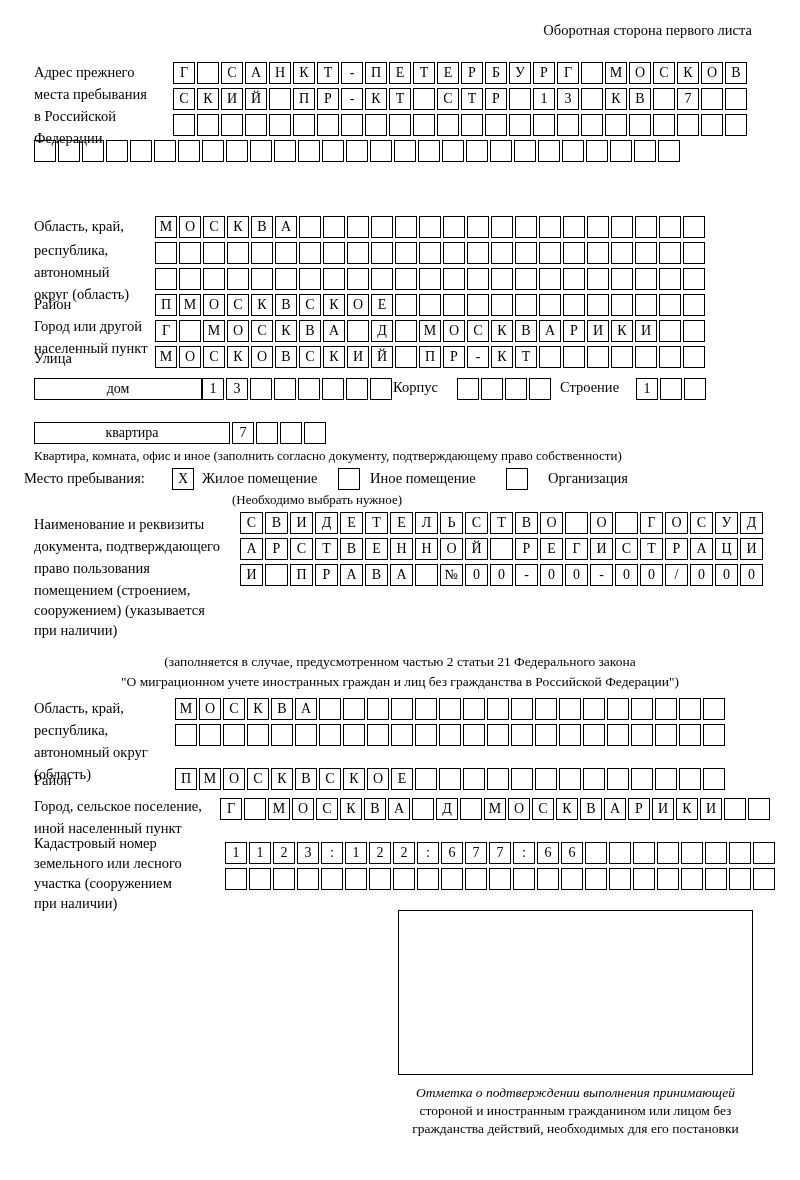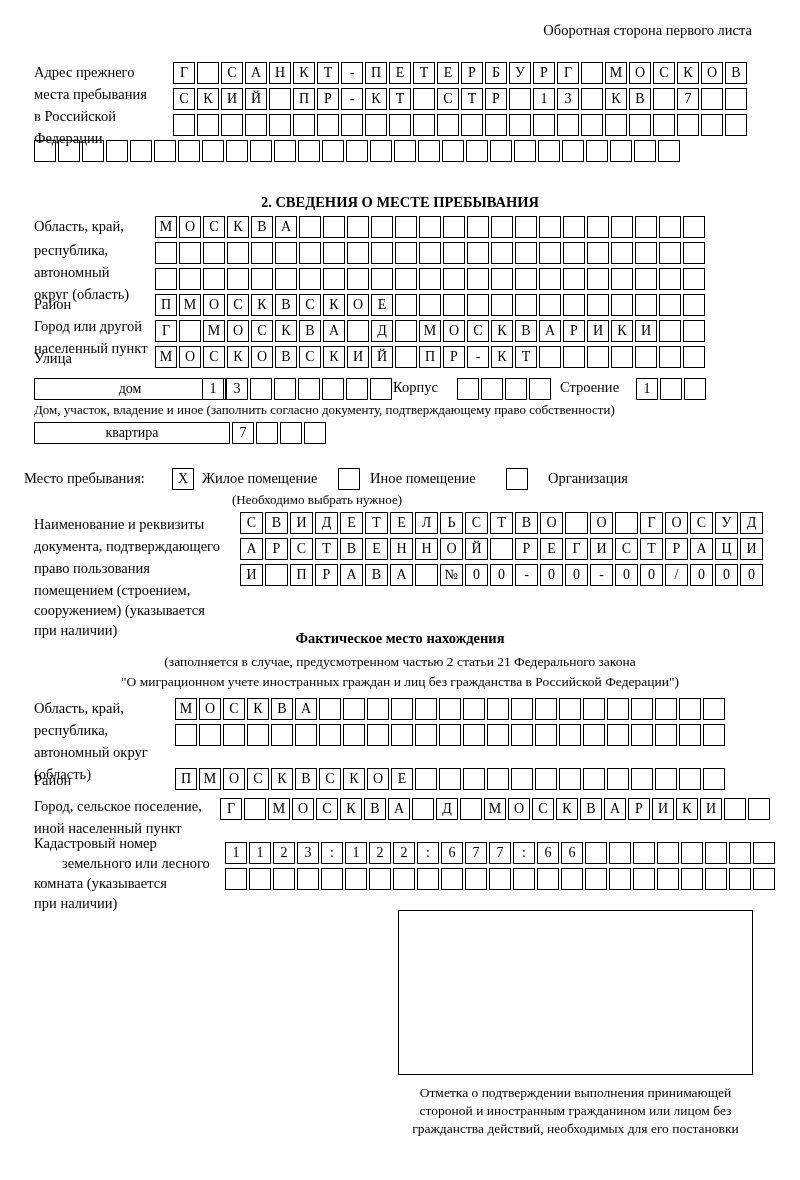--- a/index.html
+++ b/index.html
@@ -213,21 +213,20 @@
       <div class="cell"></div>
       <div class="cell"></div>
       <div class="cell"></div>
       <div class="cell"></div>
       <div class="cell"></div>
       <div class="cell"></div>
       <div class="cell"></div>
     </div>
 
 
-  <div class="section-title" style="top:194px;">2. СВЕДЕНИЯ О МЕСТЕ ПРЕБЫВАНИЯ</div>
 
   <div class="lbl" style="top:216px; left:34px;">Область, край,</div>
   <div class="lbl" style="top:240px; left:34px;">республика,</div>
   <div class="lbl" style="top:262px; left:34px;">автономный</div>
   <div class="lbl" style="top:284px; left:34px;">округ (область)</div>
 
   <div class="boxrow" id="s2-region-0" style="top:216px; left:155px;">
       <div class="cell">М</div>
       <div class="cell">О</div>
       <div class="cell">С</div>
@@ -378,21 +377,21 @@
       <div class="cell">Т</div>
       <div class="cell"></div>
       <div class="cell"></div>
       <div class="cell"></div>
       <div class="cell"></div>
       <div class="cell"></div>
       <div class="cell"></div>
       <div class="cell"></div>
     </div>
 
-  <div class="wideline" style="top:378px; left:34px; width:192px;">дом</div>
+  <div class="wideline" style="top:378px; left:34px; width:168px;">дом</div>
   <div class="boxrow" id="s2-house" style="top:378px; left:202px;">
       <div class="cell">1</div>
       <div class="cell">3</div>
       <div class="cell"></div>
       <div class="cell"></div>
       <div class="cell"></div>
       <div class="cell"></div>
       <div class="cell"></div>
       <div class="cell"></div>
     </div>
@@ -403,29 +402,29 @@
       <div class="cell"></div>
       <div class="cell"></div>
     </div>
   <div class="lbl" style="top:377px; left:560px;">Строение</div>
   <div class="boxrow" id="s2-stroenie" style="top:378px; left:636px;">
       <div class="cell">1</div>
       <div class="cell"></div>
       <div class="cell"></div>
     </div>
 
-  <div class="lbl small" style="top:400px; left:34px;">Дом, участок, владение и иное (заполнить согласно документу, подтверждающему право собственности)</div>
 
   <div class="wideline" style="top:422px; left:34px; width:196px;">квартира</div>
   <div class="boxrow" id="s2-flat" style="top:422px; left:232px;">
       <div class="cell">7</div>
       <div class="cell"></div>
       <div class="cell"></div>
       <div class="cell"></div>
     </div>
+  <div class="lbl small" style="top:446px; left:34px;">Квартира, комната, офис и иное (заполнить согласно документу, подтверждающему право собственности)</div>
 
   <div class="lbl" style="top:468px; left:24px;">Место пребывания:</div>
   <div class="chk" style="top:468px; left:172px;">Х</div>
   <div class="lbl" style="top:468px; left:202px;">Жилое помещение</div>
   <div class="chk" style="top:468px; left:338px;"></div>
   <div class="lbl" style="top:468px; left:370px;">Иное помещение</div>
   <div class="chk" style="top:468px; left:506px;"></div>
   <div class="lbl" style="top:468px; left:548px;">Организация</div>
   <div class="lbl small" style="top:490px; left:232px;">(Необходимо выбрать нужное)</div>
 
@@ -499,21 +498,20 @@
       <div class="cell" style="width: 23px;">0</div>
       <div class="cell" style="width: 23px;">-</div>
       <div class="cell" style="width: 23px;">0</div>
       <div class="cell" style="width: 23px;">0</div>
       <div class="cell" style="width: 23px;">/</div>
       <div class="cell" style="width: 23px;">0</div>
       <div class="cell" style="width: 23px;">0</div>
       <div class="cell" style="width: 23px;">0</div>
     </div>
 
-  <div class="section-title" style="top:630px;">Фактическое место нахождения</div>
   <div class="center-note" style="top:654px;">(заполняется в случае, предусмотренном частью 2 статьи 21 Федерального закона</div>
   <div class="center-note" style="top:674px;">"О миграционном учете иностранных граждан и лиц без гражданства в Российской Федерации")</div>
 
   <div class="lbl" style="top:698px; left:34px;">Область, край,</div>
   <div class="lbl" style="top:720px; left:34px;">республика,</div>
   <div class="lbl" style="top:742px; left:34px;">автономный округ</div>
   <div class="lbl" style="top:764px; left:34px;">(область)</div>
 
   <div class="boxrow" id="al-region-0" style="top:698px; left:175px;">
       <div class="cell">М</div>
@@ -615,22 +613,22 @@
       <div class="cell">А</div>
       <div class="cell">Р</div>
       <div class="cell">И</div>
       <div class="cell">К</div>
       <div class="cell">И</div>
       <div class="cell"></div>
       <div class="cell"></div>
     </div>
 
   <div class="lbl" style="top:833px; left:34px;">Кадастровый номер</div>
-  <div class="lbl" style="top:853px; left:34px;margin-left:28px;">земельного или лесного</div>
-  <div class="lbl" style="top:873px; left:34px;">комната (указывается</div>
+  <div class="lbl" style="top:853px; left:34px;">земельного или лесного</div>
+  <div class="lbl" style="top:873px; left:34px;">участка (сооружением</div>
   <div class="lbl" style="top:893px; left:34px;">при наличии)</div>
 
   <div class="boxrow" id="al-cad-0" style="top:842px; left:225px;">
       <div class="cell">1</div>
       <div class="cell">1</div>
       <div class="cell">2</div>
       <div class="cell">3</div>
       <div class="cell">:</div>
       <div class="cell">1</div>
       <div class="cell">2</div>
@@ -671,17 +669,17 @@
       <div class="cell"></div>
       <div class="cell"></div>
       <div class="cell"></div>
       <div class="cell"></div>
       <div class="cell"></div>
       <div class="cell"></div>
       <div class="cell"></div>
     </div>
 
   <div class="bigbox" style="top:910px; left:398px; width:355px; height:165px;"></div>
-  <div class="footnote" style="top:1084px; left:398px; width:355px;">Отметка о подтверждении выполнения принимающей</div>
+  <div class="footnote" style="top:1084px; left:398px; width:355px;font-style:italic;">Отметка о подтверждении выполнения принимающей</div>
   <div class="footnote" style="top:1102px; left:398px; width:355px;">стороной и иностранным гражданином или лицом без</div>
   <div class="footnote" style="top:1120px; left:398px; width:355px;">гражданства действий, необходимых для его постановки</div>
 
 </div>
 
 </body></html>

